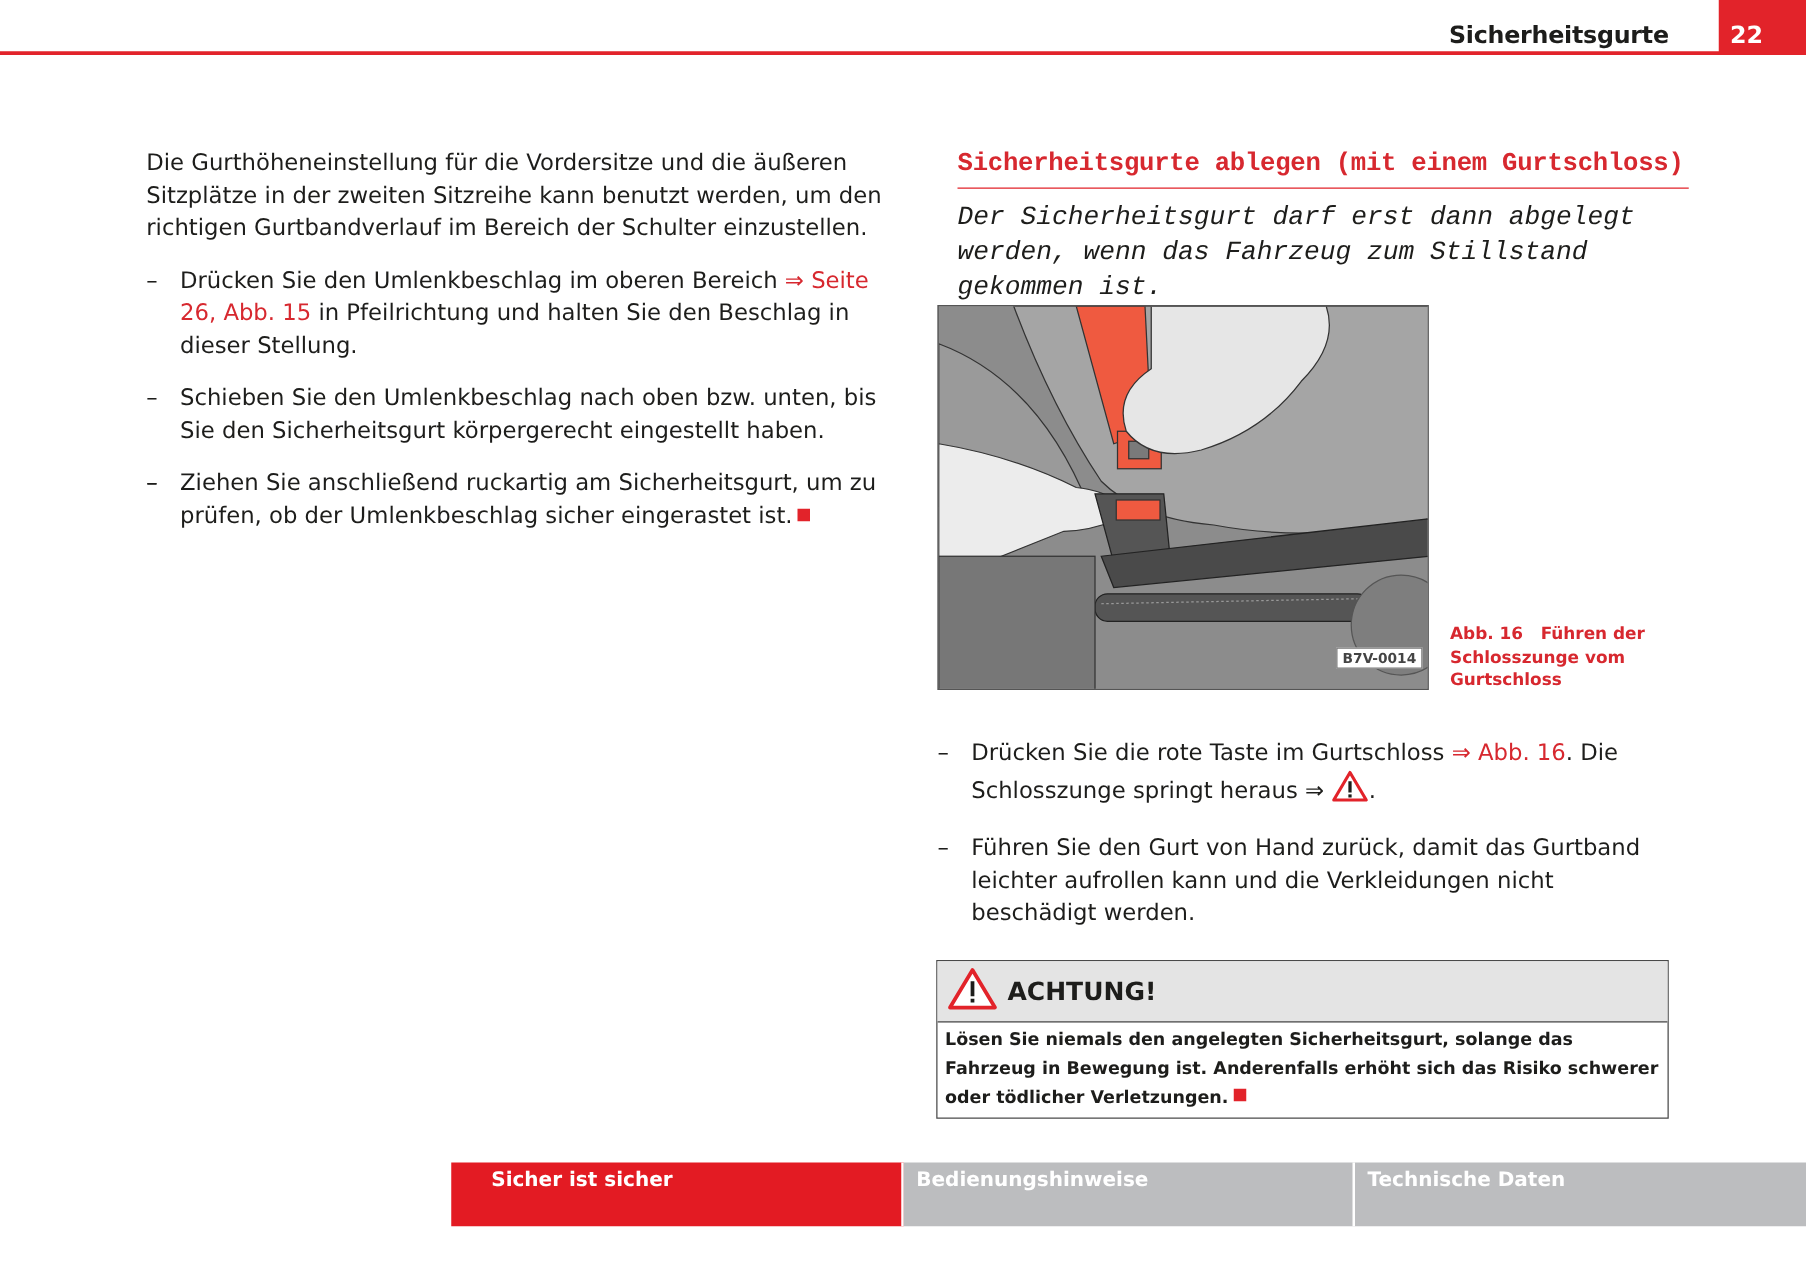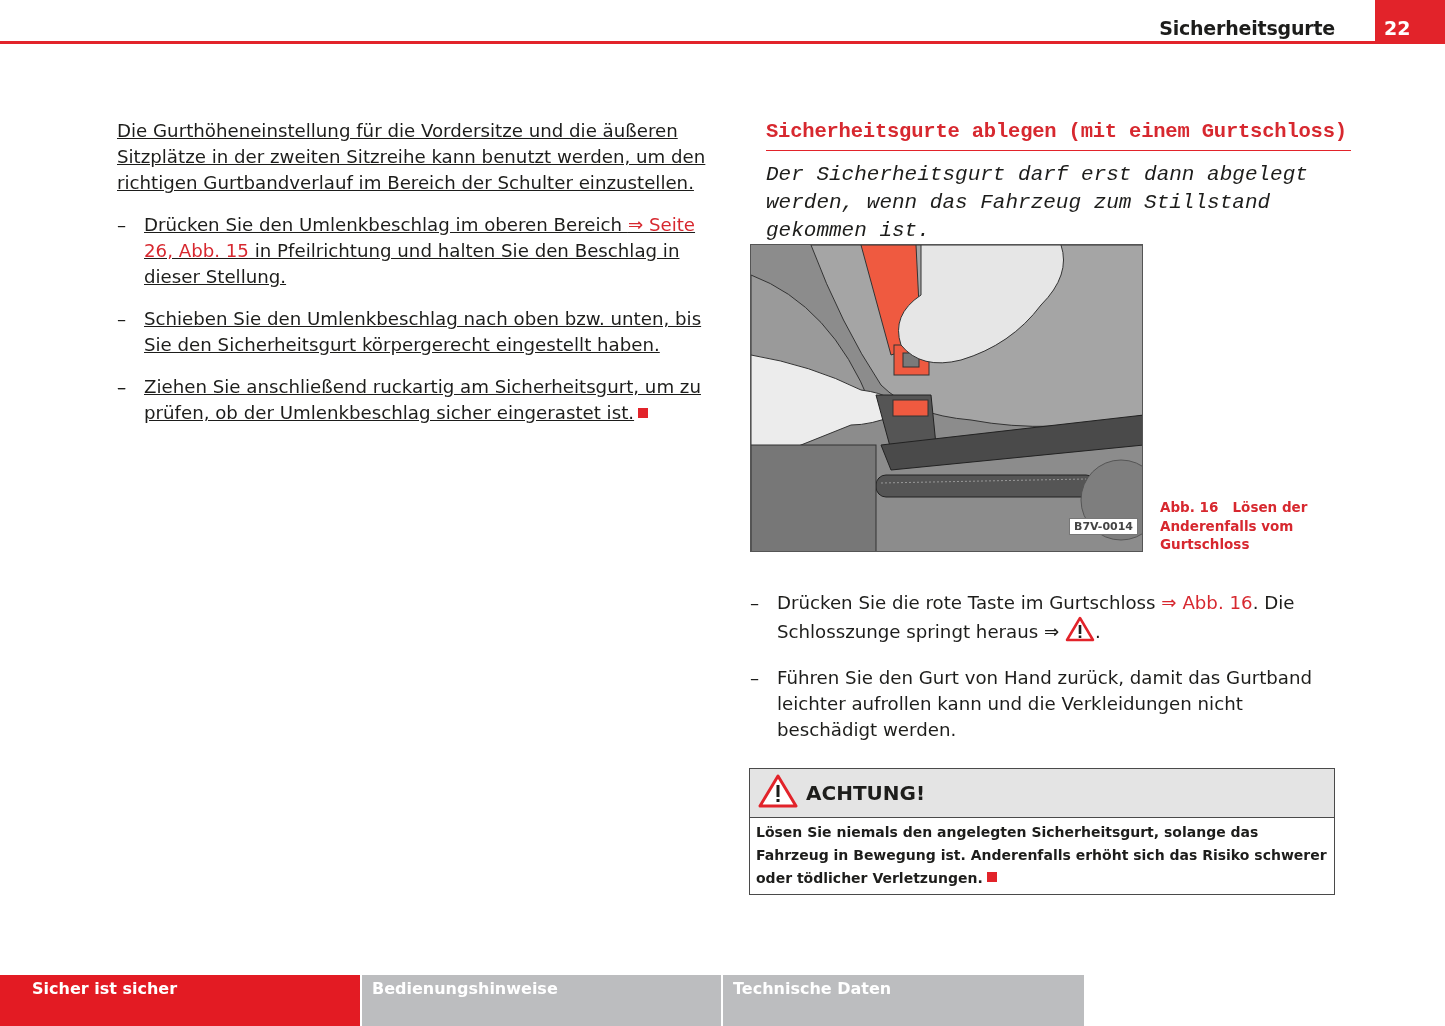--- a/index.html
+++ b/index.html
@@ -4,21 +4,21 @@
 <style>
   html, body { margin: 0; padding: 0; background: #ffffff; }
   body { width: 1445px; height: 1026px; position: relative; overflow: hidden;
          font-family: "DejaVu Sans", "Liberation Sans", sans-serif; color: #1d1d1b; }
   .hdr-line { position: absolute; left: 0; top: 41px; width: 1445px; height: 3px; background: #e2232a; }
   .hdr-title { position: absolute; right: 110px; top: 17px; font-size: 19px; font-weight: bold;
                color: #1d1d1b; letter-spacing: -0.2px; }
   .hdr-page { position: absolute; left: 1375px; top: 0; width: 70px; height: 44px; background: #e2232a;
               color: #fff; font-weight: bold; font-size: 19px; box-sizing: border-box; padding: 17px 0 0 9px; }
 
-  .col-left { position: absolute; left: 117px; top: 118px; width: 590px; font-size: 18.2px; line-height: 26px; text-decoration: underline; }
+  .col-left { position: absolute; left: 117px; top: 118px; width: 590px; font-size: 18.2px; line-height: 26px; }
   .col-left p { margin: 0 0 16px 0; }
   .bullet { position: relative; padding-left: 27px; margin: 0 0 16px 0; }
   .bullet .dash { position: absolute; left: 0; top: 0; }
   .red { color: #d7282f; }
   .endmark { display: inline-block; width: 10px; height: 10px; background: #e2232a; margin-left: 4px; vertical-align: 1px; }
 
   .col-right { position: absolute; left: 766px; top: 118px; width: 585px; font-family: Liberation Mono, monospace; }
   .sec-title { font-size: 20.5px; font-weight: bold; color: #d7282f; padding-bottom: 4px;
                border-bottom: 1.5px solid #e2232a; margin: 0; line-height: 28px; letter-spacing: -0.2px; }
   .lead { font-style: italic; font-size: 21px; line-height: 28px; margin: 10px 0 0 0; }
@@ -31,21 +31,21 @@
              font-weight: bold; color: #d7282f; }
 
   .right-bullets { position: absolute; left: 750px; top: 590px; width: 590px; font-size: 18.2px; line-height: 26px; }
   .warn-inline { display: inline-block; vertical-align: -4px; }
 
   .achtung { position: absolute; left: 749px; top: 768px; width: 586px; border: 1.5px solid #4a4a4a; box-sizing: border-box; }
   .achtung-head { background: #e4e4e4; height: 48px; border-bottom: 1.5px solid #4a4a4a; display: flex; align-items: center; padding-left: 8px; }
   .achtung-head span.t { font-weight: bold; font-size: 20px; margin-left: 8px; color: #1d1d1b; }
   .achtung-body { padding: 3px 6px 4px 6px; font-weight: bold; font-size: 14px; line-height: 23px; }
 
-  .footer { position: absolute; left: 0; top: 975px; width: 1445px; height: 51px; display: flex; }
+  .footer { position: absolute; left: 0; top: 930px; width: 1445px; height: 51px; display: flex; justify-content: flex-end; }
   .ftab { height: 51px; box-sizing: border-box; padding: 4px 0 0 10px; font-weight: bold; font-size: 16px; color: #fff;
           border-right: 2px solid #fff; }
   .ftab.active { background: #e31b23; padding-left: 32px; }
   .ftab.inactive { background: #bcbdbf; }
 </style>
 </head>
 <body>
 
 <div class="hdr-line"></div>
 <div class="hdr-title">Sicherheitsgurte</div>
@@ -90,21 +90,21 @@
     <path d="M130 200 L 393 170 L 393 200 L 140 225 Z" fill="#4a4a4a" stroke="#222" stroke-width="1"></path>
     <rect x="125" y="230" width="220" height="22" rx="10" fill="#555" stroke="#222" stroke-width="1"></rect>
     <line x1="130" y1="238" x2="335" y2="234" stroke="#999" stroke-dasharray="2 2"></line>
     <rect x="0" y="200" width="125" height="108" fill="#777" stroke="#333" stroke-width="1"></rect>
     <circle cx="370" cy="255" r="40" fill="#7e7e7e" stroke="#555" stroke-width="1"></circle>
   </svg>
   <div class="fig-code">B7V-0014</div>
 </div>
 <div class="caption">
   <span>Abb. 16</span>&nbsp;&nbsp;
-  <span>Lösen der Anderenfalls vom Gurtschloss</span>
+  <span>Führen der Schlosszunge vom Gurtschloss</span>
 </div>
 
 <div class="right-bullets">
   <div class="bullet">
     <span class="dash">–</span>
     <span>Drücken Sie die rote Taste im Gurtschloss </span><span class="red">⇒ Abb. 16</span><span>. Die Schlosszunge springt heraus ⇒ </span><span class="warn-inline"><svg width="30" height="26" viewBox="0 0 30 26">
           <path d="M15 2 L28 24 L2 24 Z" fill="#fff" stroke="#e2232a" stroke-width="2.5" stroke-linejoin="round"></path>
           <rect x="13.7" y="9" width="2.6" height="9" fill="#1d1d1b"></rect>
           <rect x="13.7" y="19.5" width="2.6" height="2.5" fill="#1d1d1b"></rect>
         </svg></span><span>.</span>

